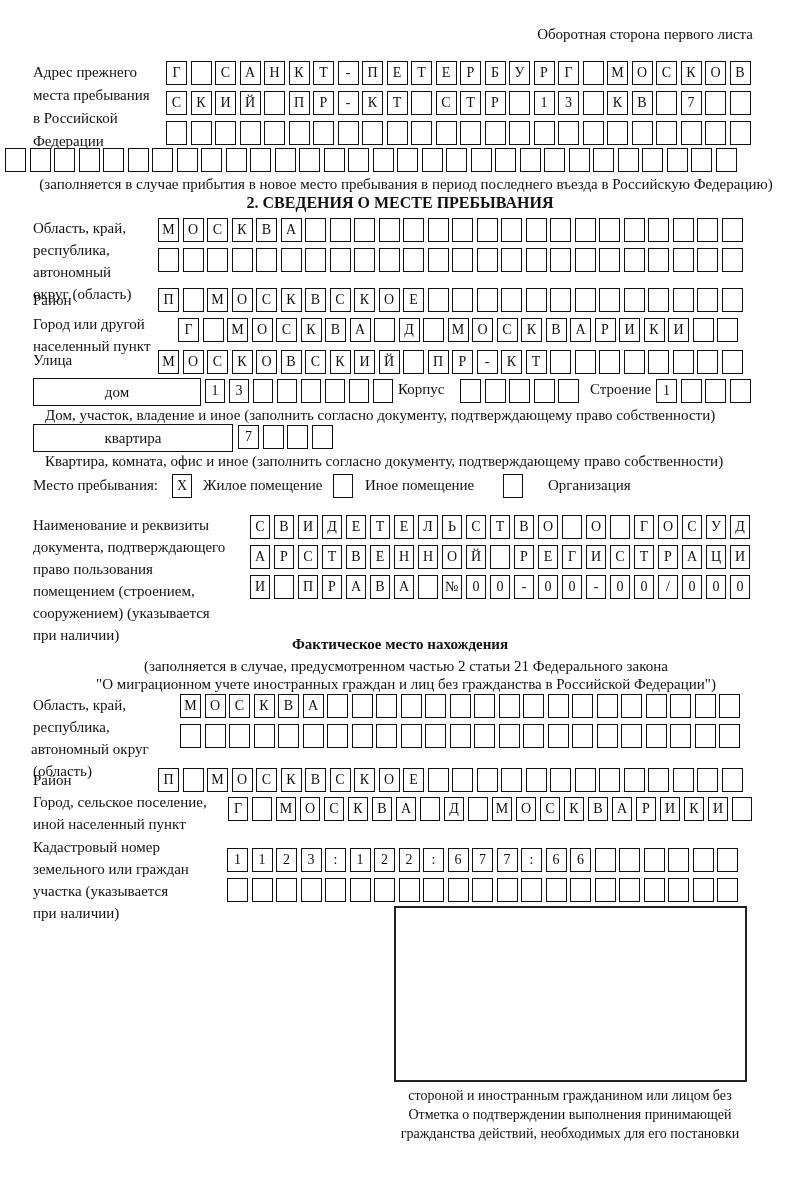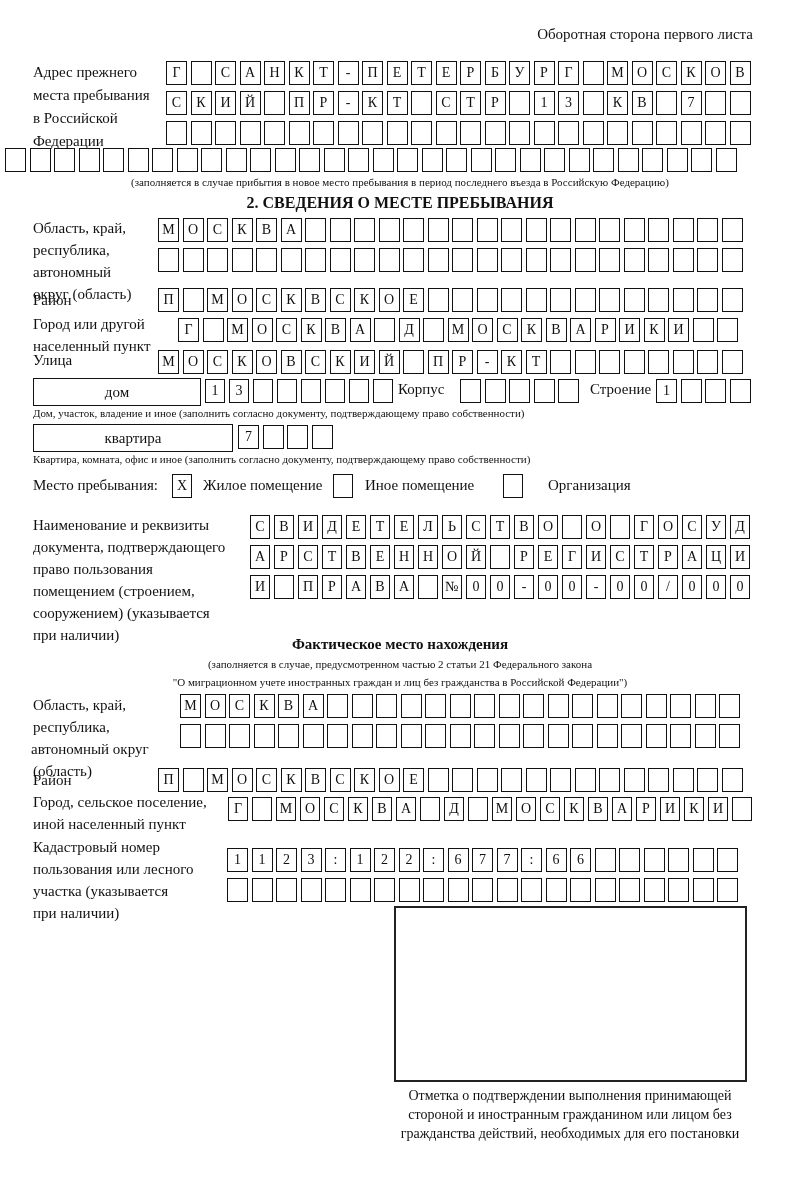--- a/index.html
+++ b/index.html
@@ -1,19 +1,19 @@
 <!DOCTYPE html>
 <html><head>
 <meta charset="utf-8">
 <style>
   html,body{margin:0;padding:0;background:#fff;}
   .page{position:relative;width:800px;height:1180px;background:#fff;color:#111;
         font-family:"Liberation Serif","DejaVu Serif",serif;overflow:hidden;}
   .t{position:absolute;font-size:15px;white-space:nowrap;}
-  .sm{font-size:11px;}
+  .sm{font-size:15px;padding-left:12px;}
   .b{font-weight:bold;}
   .center{left:0;right:0;text-align:center;}
   .row{position:absolute;display:flex;}
   .cell{box-sizing:border-box;width:21px;height:24px;border:1.5px solid #111;margin-right:3.5px;
         display:flex;align-items:center;justify-content:center;font-size:14px;flex:0 0 auto;}
   .narrow .cell{width:20px;margin-right:4px;}
   .wrect{position:absolute;box-sizing:border-box;border:1.5px solid #111;height:28px;
          display:flex;align-items:center;justify-content:center;font-size:15px;}
   .cb{position:absolute;box-sizing:border-box;width:20px;height:24px;border:1.5px solid #111;
       display:flex;align-items:center;justify-content:center;font-size:14px;}
@@ -518,21 +518,21 @@
       <span class="cell">В</span>
       <span class="cell">А</span>
       <span class="cell">Р</span>
       <span class="cell">И</span>
       <span class="cell">К</span>
       <span class="cell">И</span>
       <span class="cell"></span>
     </div>
 
   <div class="t" style="left:33px;top:839px;">Кадастровый номер</div>
-  <div class="t" style="left:33px;top:861px;">пользования или лесного</div>
+  <div class="t" style="left:33px;top:861px;">земельного или граждан</div>
   <div class="t" style="left:33px;top:883px;">участка (указывается</div>
   <div class="t" style="left:33px;top:905px;">при наличии)</div>
   <div class="row" style="left:227px;top:848px;">
       <span class="cell">1</span>
       <span class="cell">1</span>
       <span class="cell">2</span>
       <span class="cell">3</span>
       <span class="cell">:</span>
       <span class="cell">1</span>
       <span class="cell">2</span>
@@ -570,18 +570,18 @@
       <span class="cell"></span>
       <span class="cell"></span>
       <span class="cell"></span>
       <span class="cell"></span>
       <span class="cell"></span>
       <span class="cell"></span>
     </div>
 
   <div class="stamp" style="left:394px;top:906px;width:353px;height:176px;"></div>
   <div class="capblock" style="left:385px;top:1086px;width:370px;">
+    <div>стороной и иностранным гражданином или лицом без</div>
     <div>Отметка о подтверждении выполнения принимающей</div>
-    <div>стороной и иностранным гражданином или лицом без</div>
     <div>гражданства действий, необходимых для его постановки</div>
   </div>
 
 </div>
 
 </body></html>

